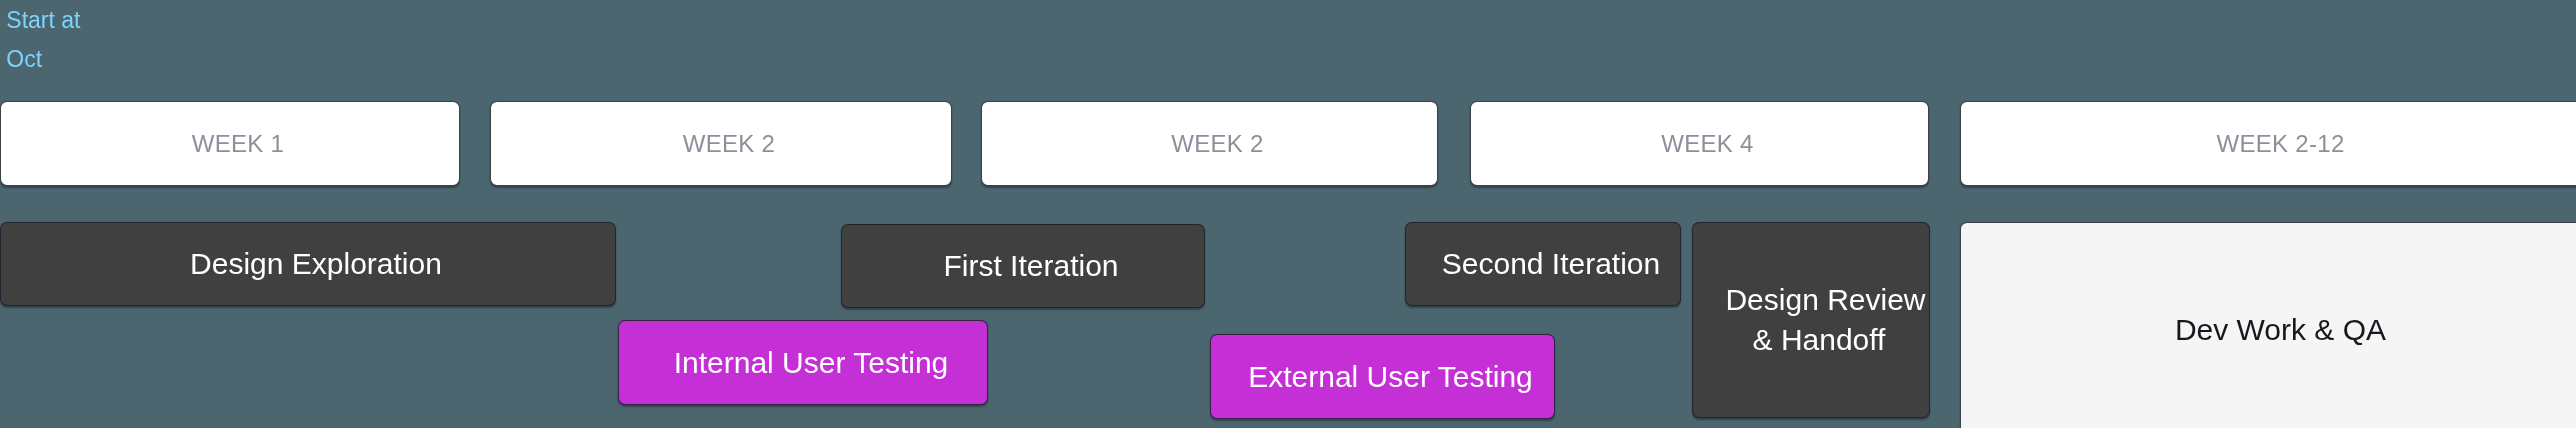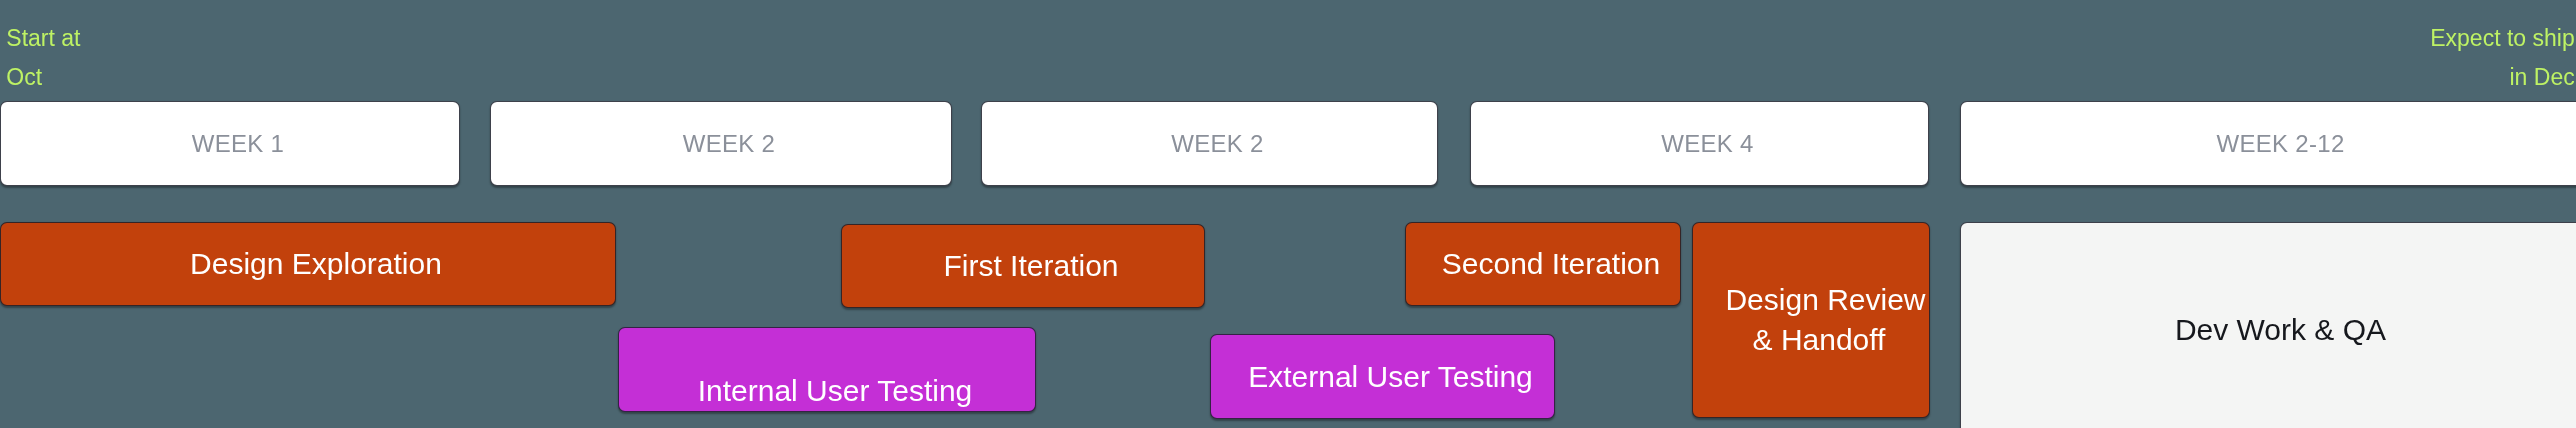--- a/index.html
+++ b/index.html
@@ -4,23 +4,23 @@
 <style>
   html,body{margin:0;padding:0;background:#4c6670;}
   #timeline-canvas{
     position:relative;
     width:2576px;height:428px;
     overflow:hidden;
     background:#4c6670;
     font-family:"Liberation Sans", sans-serif;
   }
   .edge-note{
-    position:absolute;top:19px;
+    position:absolute;top:1px;
     font-size:23px;line-height:39px;
-    color:#bef264;
+    color:#7dd3fc;
     white-space:pre-line;
   }
   .edge-note.left{left:6.3px;text-align:left;}
   .edge-note.right{right:1.3px;text-align:right;}
   .box{
     position:absolute;
     box-sizing:border-box;
     display:flex;align-items:center;justify-content:center;
     border-radius:7px;
     border:1.3px solid rgba(28,32,44,0.85);
@@ -28,33 +28,31 @@
     text-align:center;
     padding-left:16px;
   }
   .week-box{
     background:#ffffff;
     color:#8b909a;
     font-size:24px;
     letter-spacing:0.3px;
   }
   .task-box{font-size:30px;color:#ffffff;}
-  .task-box.blue{background:#c2410c;}
+  .task-box.blue{background:#404040;}
   .task-box.magenta{background:#c42fd6;}
   .task-box.gray{background:#f4f5f4;color:#16181d;}
   .task-label{line-height:40px;}
 </style>
 </head>
 <body>
 
 <div id="timeline-canvas">
   <div class="edge-note left">Start at
 Oct</div>
-  <div class="edge-note right">Expect to ship
-in Dec</div>
   <div>
       <div class="box week-box" style="left: 0px; top: 101px; width: 460px; height: 85px;">
         <span>WEEK 1</span>
       </div>
       <div class="box week-box" style="left: 490px; top: 101px; width: 462px; height: 85px;">
         <span>WEEK 2</span>
       </div>
       <div class="box week-box" style="left: 981px; top: 101px; width: 457px; height: 85px;">
         <span>WEEK 2</span>
       </div>
@@ -62,21 +60,21 @@
         <span>WEEK 4</span>
       </div>
       <div class="box week-box" style="left: 1960px; top: 101px; width: 625px; height: 85px;">
         <span>WEEK 2-12</span>
       </div>
     </div>
   <div>
       <div class="box task-box blue" style="left: 0px; top: 222px; width: 616px; height: 84px;">
         <span class="task-label">Design Exploration</span>
       </div>
-      <div class="box task-box magenta" style="left: 618px; top: 327px; width: 418px; height: 85px; align-items: flex-end;">
+      <div class="box task-box magenta" style="left: 618px; top: 320px; width: 370px; height: 85px;">
         <span class="task-label">Internal User Testing</span>
       </div>
       <div class="box task-box blue" style="left: 841px; top: 224px; width: 364px; height: 84px;">
         <span class="task-label">First Iteration</span>
       </div>
       <div class="box task-box magenta" style="left: 1210px; top: 334px; width: 345px; height: 85px;">
         <span class="task-label">External User Testing</span>
       </div>
       <div class="box task-box blue" style="left: 1398px; top: 222px; width: 276px; height: 84px; margin-left: 7px;">
         <span class="task-label">Second Iteration</span>

